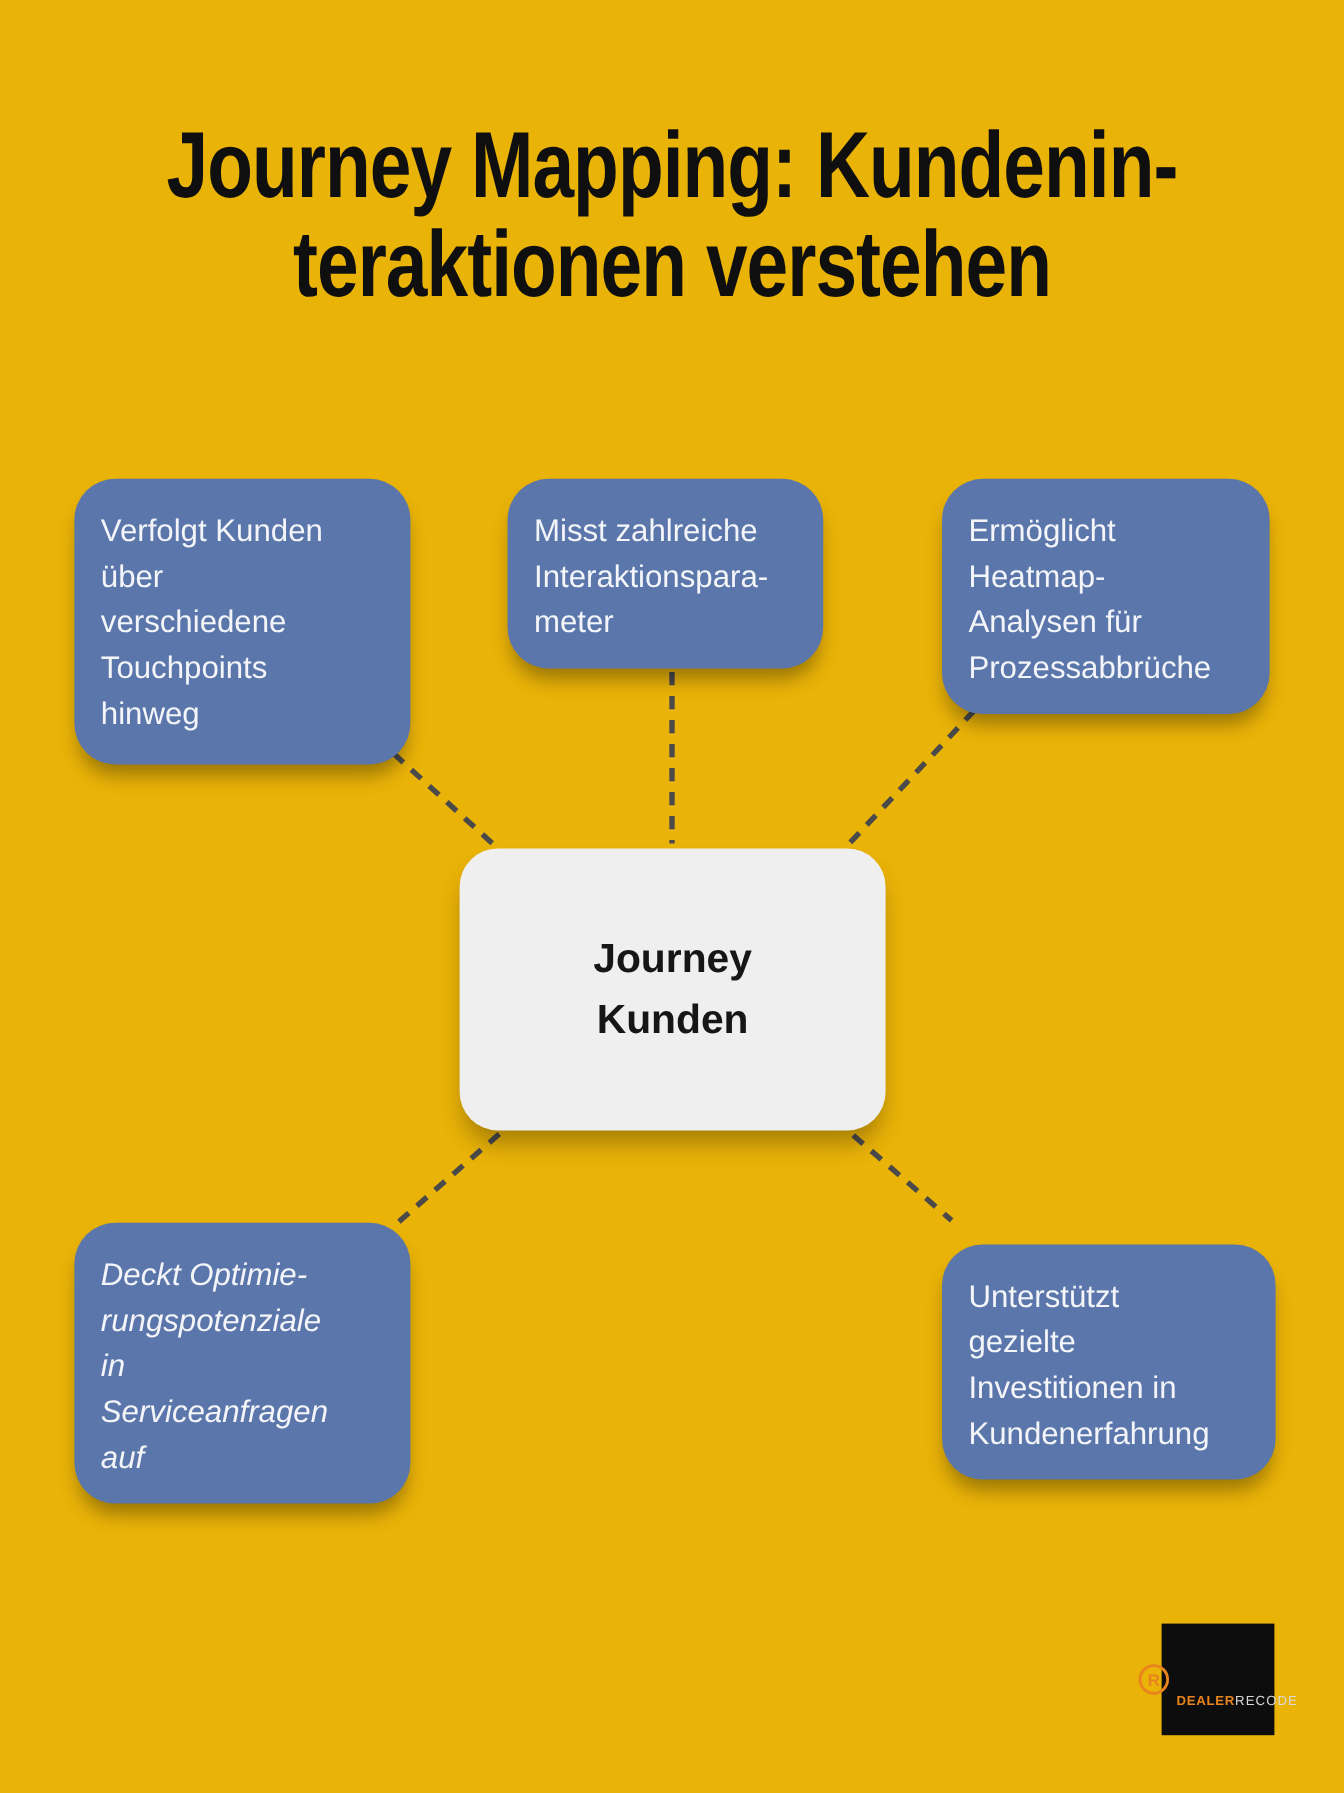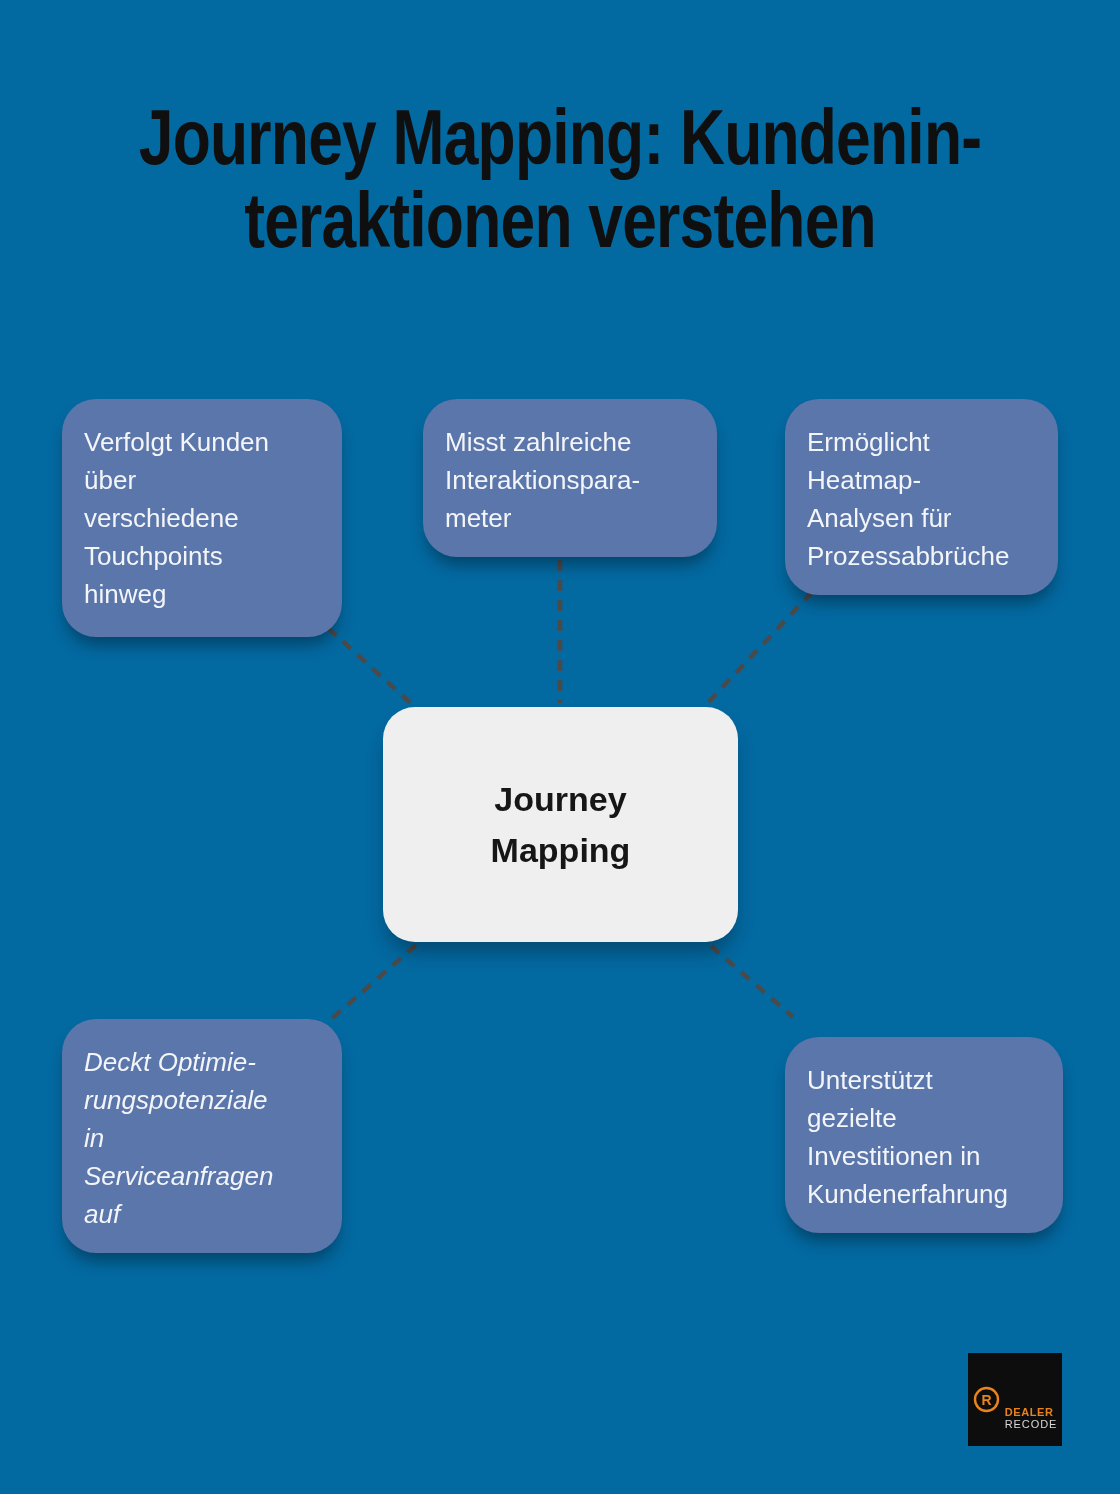--- a/index.html
+++ b/index.html
@@ -5,21 +5,21 @@
   html, body { margin: 0; padding: 0; }
   body {
     font-family: "Liberation Sans", sans-serif;
     background: #b5b5b5;
   }
   .canvas {
     position: relative;
     width: 1120px;
     height: 1494px;
     margin: 0 auto;
-    background: #0369a1;
+    background: #eab308;
     overflow: hidden;
   }
 
   
   .page-title {
     position: absolute;
     top: 96px;
     left: 0;
     width: 100%;
     margin: 0;
@@ -55,21 +55,21 @@
     box-shadow: 0 12px 16px -4px rgba(0,0,0,0.35);
     color: #f3f5f8;
     font-size: 26px;
     line-height: 38px;
     padding: 24px 22px;
     box-sizing: border-box;
   }
   .node .node-text { white-space: pre-line; }
 
   .node-tl { left: 62px;  top: 399px; width: 280px; height: 238px; }
-  .node-tm { left: 423px; top: 399px; width: 294px; height: 158px; }
+  .node-tm { left: 423px; top: 399px; width: 263px; height: 158px; }
   .node-tr { left: 785px; top: 399px; width: 273px; height: 196px; }
   .node-bl { left: 62px;  top: 1019px; width: 280px; height: 234px; font-style: italic; }
   .node-br { left: 785px; top: 1037px; width: 278px; height: 196px; }
 
   
   .center-node {
     position: absolute;
     left: 383px; top: 707px;
     width: 355px; height: 235px;
     background: #efefef;
@@ -93,21 +93,21 @@
     position: absolute;
     left: 968px; top: 1353px;
     width: 94px; height: 93px;
     background: #0d0d0d;
     display: flex;
     align-items: center;
     justify-content: center;
     gap: 5px;
   }
   .logo-icon { flex: 0 0 auto; display: block; }
-  .logo-words { display: flex; flex-direction: column; line-height: 12px; margin-top: 36px; }
+  .logo-words { display: flex; flex-direction: row; line-height: 12px; margin-top: 36px; }
   .logo-word-top {
     color: #e8831d;
     font-size: 11px;
     font-weight: 700;
     letter-spacing: 0.6px;
   }
   .logo-word-bottom {
     color: #d9d9d9;
     font-size: 11px;
     font-weight: 400;
@@ -146,21 +146,21 @@
 
   <div class="node node-tr">
     <span class="node-text">Ermöglicht
 Heatmap-
 Analysen für
 Prozessabbrüche</span>
   </div>
 
   <div class="center-node">
     <span class="center-label">Journey
-Mapping</span>
+Kunden</span>
   </div>
 
   <div class="node node-bl">
     <span class="node-text">Deckt Optimie-
 rungspotenziale
 in
 Serviceanfragen
 auf</span>
   </div>
 

